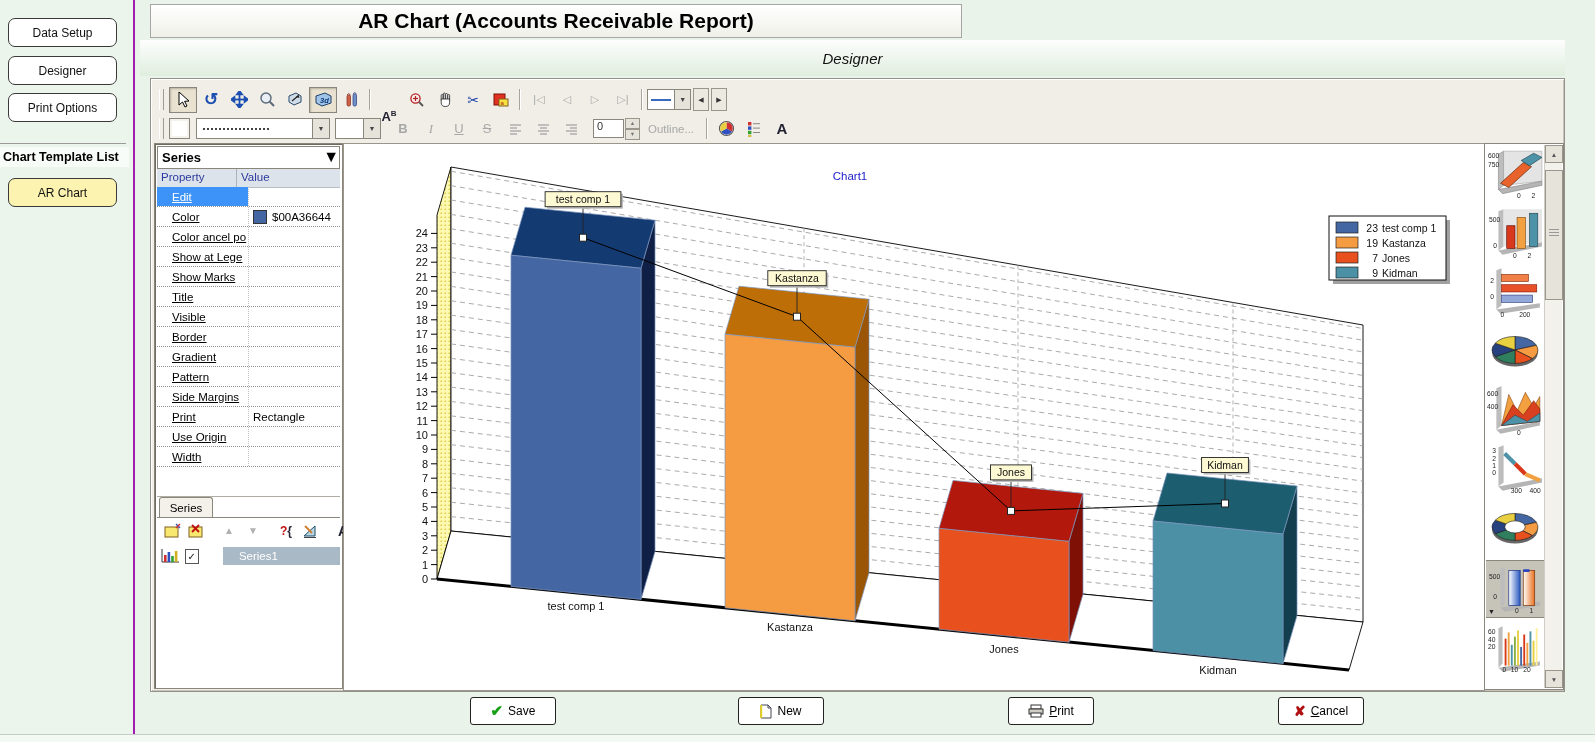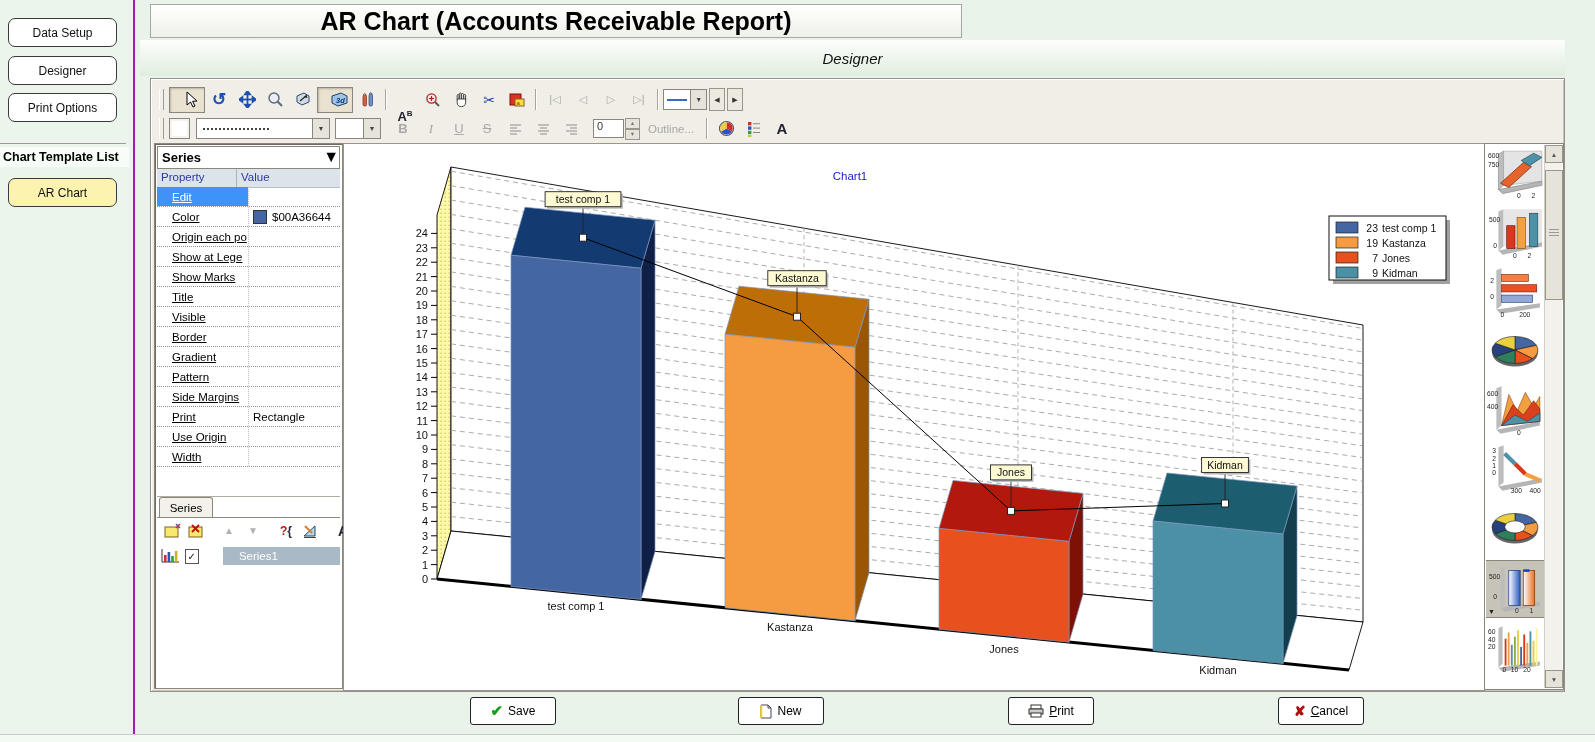--- a/index.html
+++ b/index.html
@@ -12,34 +12,34 @@
     border:1.5px solid #3a3a3a;border-radius:7px;display:flex;align-items:center;justify-content:center;
     font-size:12px;color:#111;cursor:default;}
   .side-rule{position:absolute;left:0;top:143px;width:126px;border-top:1px solid #9a9a9a;}
   .side-label{position:absolute;left:0;top:147px;width:126px;background:#f8fcf8;
     font-size:12.5px;font-weight:bold;padding:3px 0 3px 3px;color:#000;}
   .side-btn.yellow{background:#fbf3af;}
   
   .title-bar{position:absolute;left:150px;top:4px;width:810px;height:32px;
     background:linear-gradient(#ffffff,#f0f0e9);border:1px solid #a6a6a6;
     display:flex;align-items:center;justify-content:center;}
-  .title-bar span{font-size:25px;font-weight:bold;color:#000;}
+  .title-bar span{font-size:21px;font-weight:bold;color:#000;}
   .designer-band{position:absolute;left:140px;top:40px;width:1425px;height:36px;
     background:linear-gradient(#fdfdfd,#dfeede);display:flex;align-items:center;justify-content:center;}
   .designer-band span{font-style:italic;font-size:15px;color:#111;}
   
   .panel{position:absolute;left:150px;top:78px;width:1413px;height:612px;background:#f0eee7;
     border:1px solid #94908a;box-shadow:inset 1px 1px 0 #ffffff, inset -1px -1px 0 #c8c4ba;}
   .tbar{position:absolute;left:6px;height:27px;display:flex;align-items:center;}
   .tbar1{top:7px;}  .tbar2{top:36px;}
   .grip{width:3px;height:21px;border-left:1px solid #fff;border-right:1px solid #a09c92;margin:0 5px 0 2px;}
   .sep{width:1px;height:21px;background:#a8a49a;border-right:1px solid #fff;margin:0 4px;}
   .tbtn{min-width:26px;height:24px;display:flex;align-items:center;justify-content:center;
     border:1px solid transparent;font-size:13px;color:#223;}
-  .tbtn.active{border:1px solid #8a867c;background:#e9e2d0;box-shadow:inset 1px 1px 2px #b8b2a2;padding-left:8px;}
+  .tbtn.active{border:1px solid #8a867c;background:#e9e2d0;box-shadow:inset 1px 1px 2px #b8b2a2;}
   .tbtn.dis{color:#a8a8a8;}
   .blue{color:#1c4fb0;font-weight:bold;}
   .combo{height:19px;background:#fff;border:1px solid #8a867c;display:flex;align-items:center;}
   .combo .arrowbox{width:16px;height:100%;background:#e6e3da;border-left:1px solid #8a867c;
     display:flex;align-items:center;justify-content:center;font-size:7px;color:#444;}
   .lineglyph{display:inline-block;width:22px;height:0;border-top:2px solid #3a6ac0;margin:0 3px;}
   .dotglyph{display:inline-block;width:66px;height:0;border-top:2px dotted #444;margin:0 6px;}
   .swatchbtn{width:19px;height:19px;background:#fff;border:1px solid #8a867c;box-shadow:inset 0 0 0 2px #f4f2ec;}
   .spin{display:flex;align-items:center;}
   .spin .val{width:26px;height:17px;background:#fff;border:1px solid #8a867c;font-size:11px;padding-left:3px;color:#333;}
@@ -350,21 +350,21 @@
             </span>
           </div>
           <div class="prow">
             <span class="pname">Color</span>
             <span class="pval">
               <span class="swatch" style="background: rgb(68, 102, 163);"></span>
               <span>$00A36644</span>
             </span>
           </div>
           <div class="prow">
-            <span class="pname">Origin each po</span>
+            <span class="pname">Color ancel po</span>
             <span class="pval">
               <span></span>
             </span>
           </div>
           <div class="prow">
             <span class="pname">Show at Lege</span>
             <span class="pval">
               <span></span>
             </span>
           </div>

